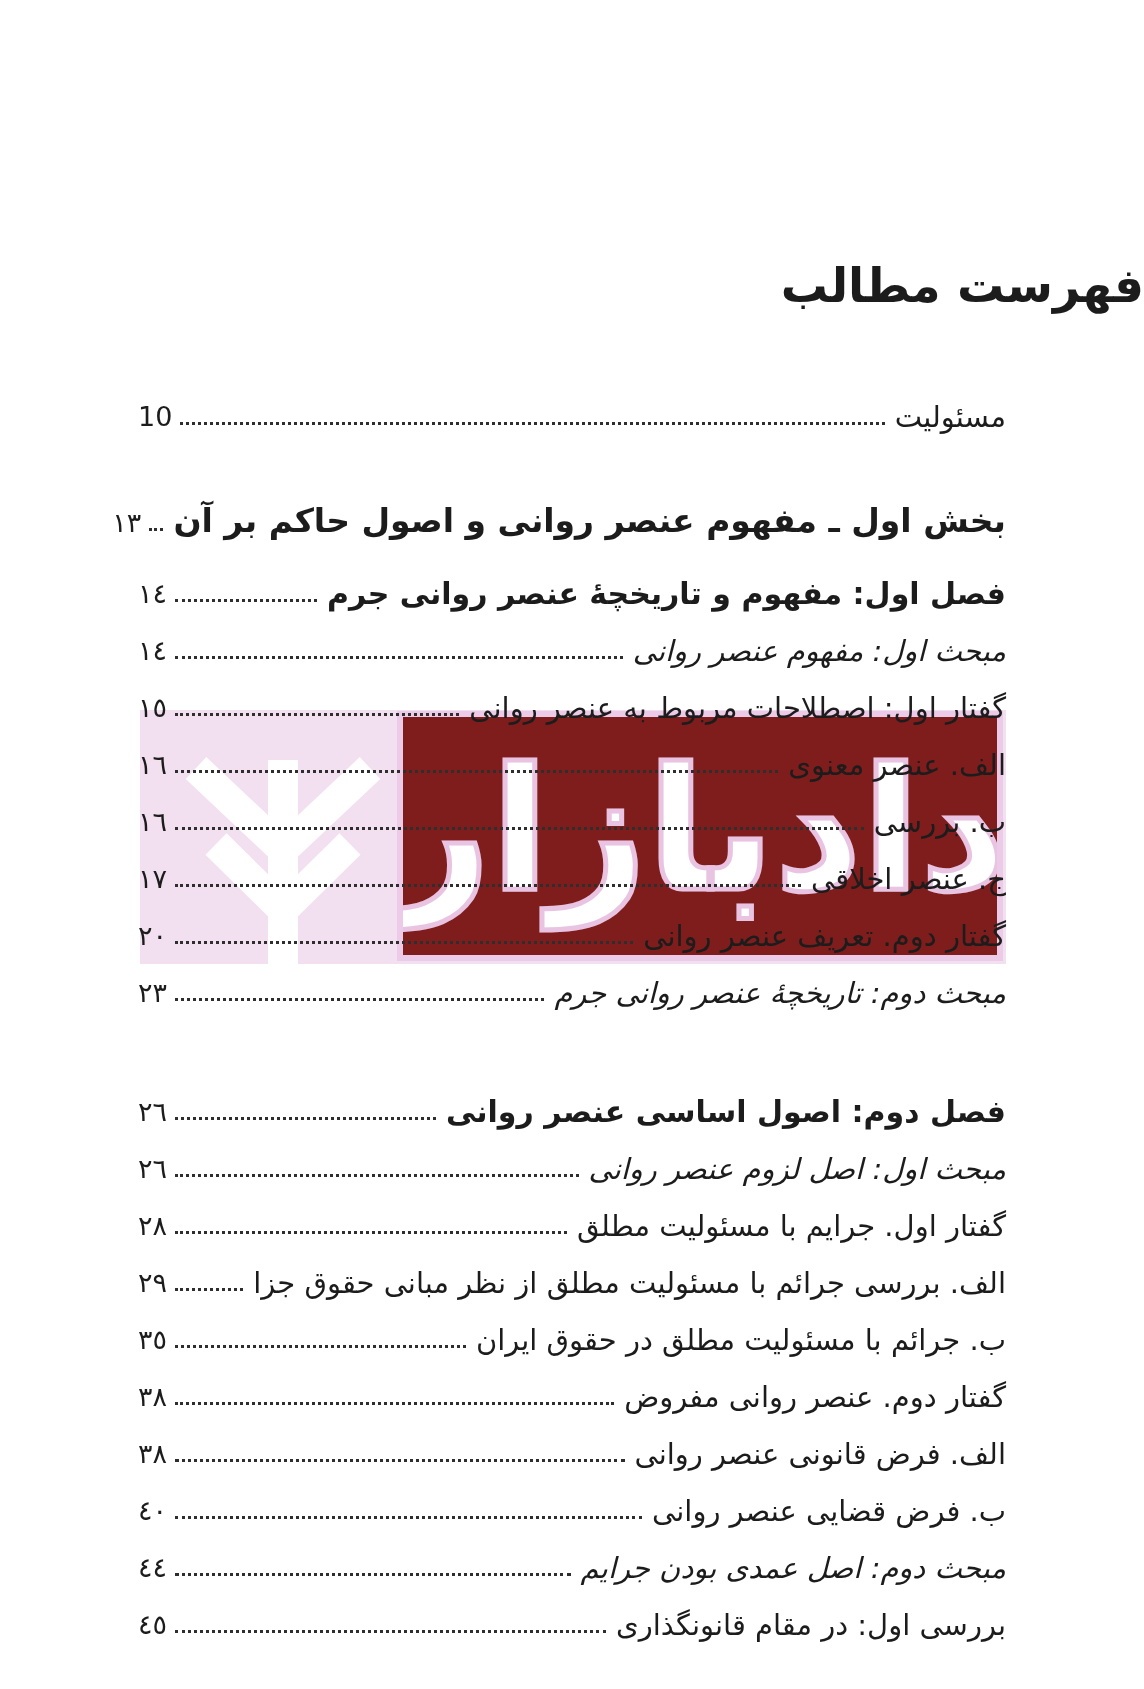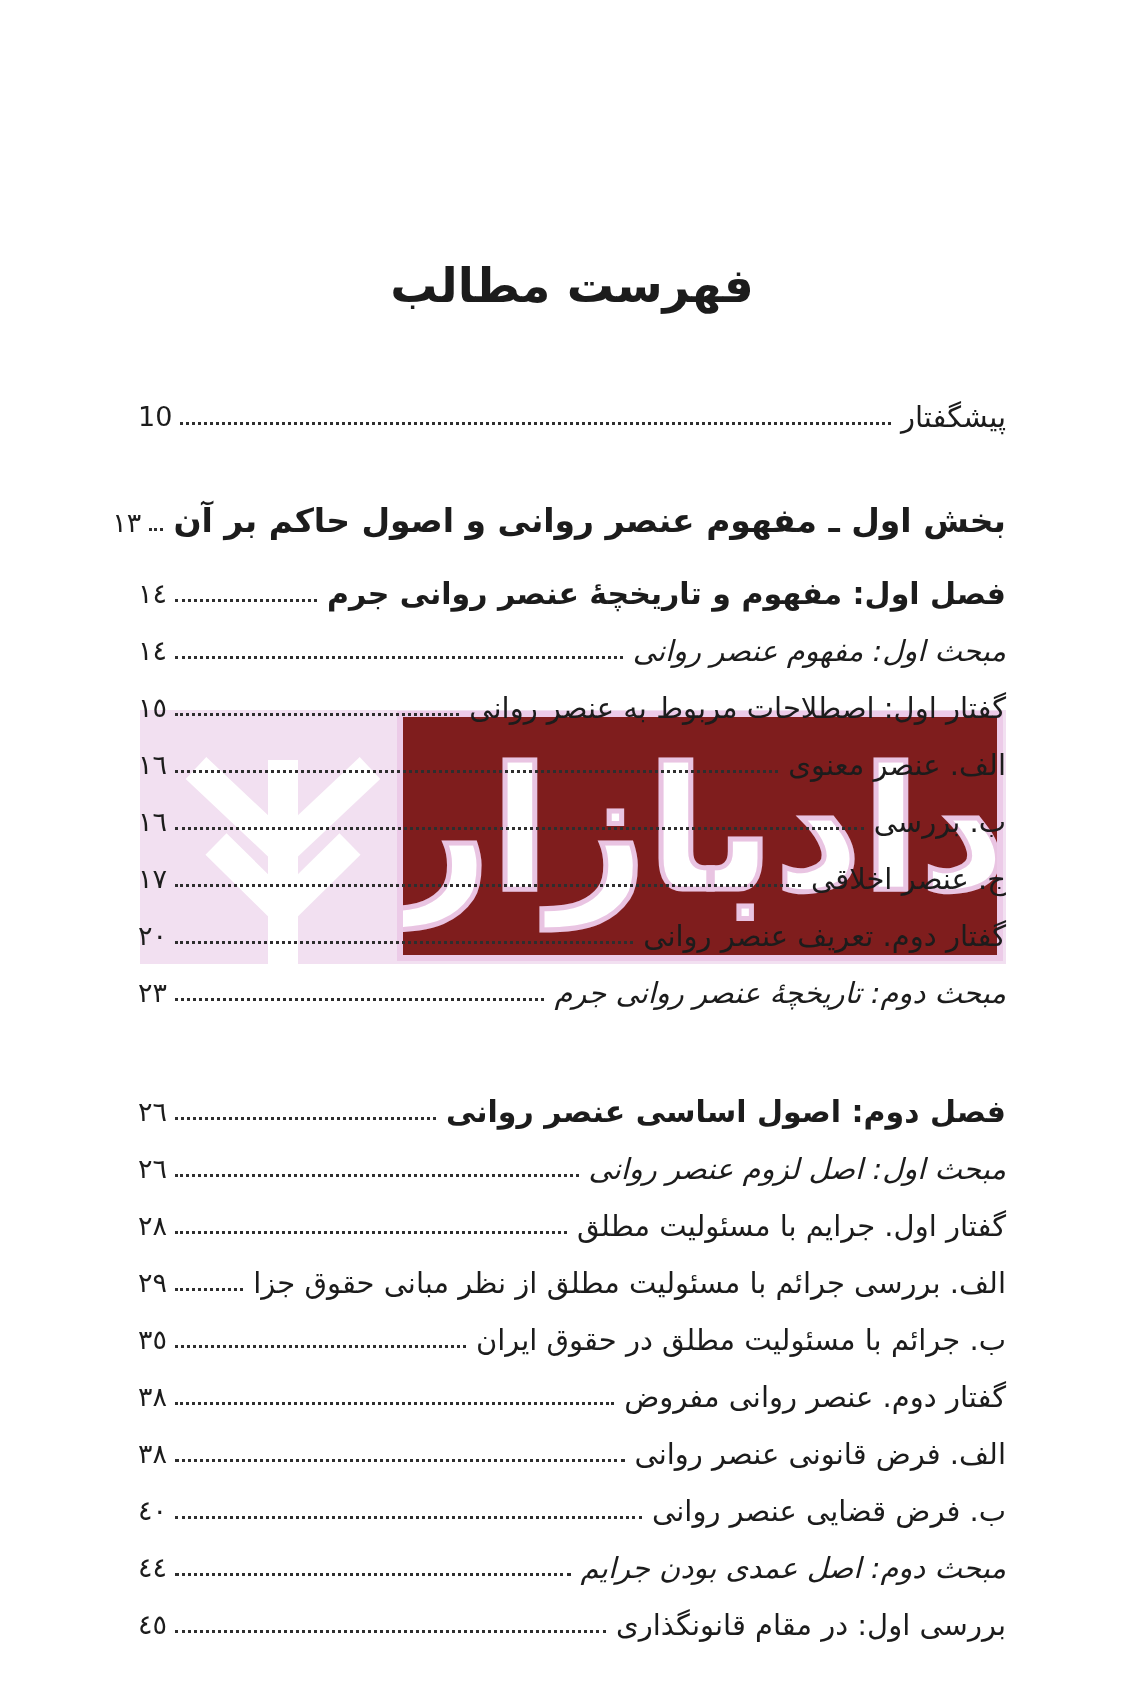--- a/index.html
+++ b/index.html
@@ -42,21 +42,20 @@
   .wm-logo{
     position:absolute;
     left:38px;top:22px;
     width:210px;height:232px;
   }
   
   .title{
     position:absolute;
     top:258px;left:0;right:0;
     margin:0;
-    text-align:center;
     font-size:47px;
     font-weight:bold;
     z-index:2;
   }
   
   .toc{
     position:absolute;
     top:378px;
     right:138px;left:138px;
     z-index:2;
@@ -108,21 +107,21 @@
     </svg>
     <div class="wm-box">
       <span class="wm-word">دادبازار</span>
     </div>
   </div>
 
   <h1 class="title">فهرست مطالب</h1>
 
   <div class="toc" id="toc">
       <div class="row level-item">
-        <span class="label">پیشگفتار</span>
+        <span class="label">مسئولیت</span>
         <span class="leader"></span>
         <span class="num">10</span>
       </div>
       <div class="row level-section gap-lg">
         <span class="label">بخش اول ـ مفهوم عنصر روانی و اصول حاکم بر آن</span>
         <span class="leader"></span>
         <span class="num">۱۳</span>
       </div>
       <div class="row level-chapter gap-sm">
         <span class="label">فصل اول: مفهوم و تاریخچهٔ عنصر روانی جرم</span>

